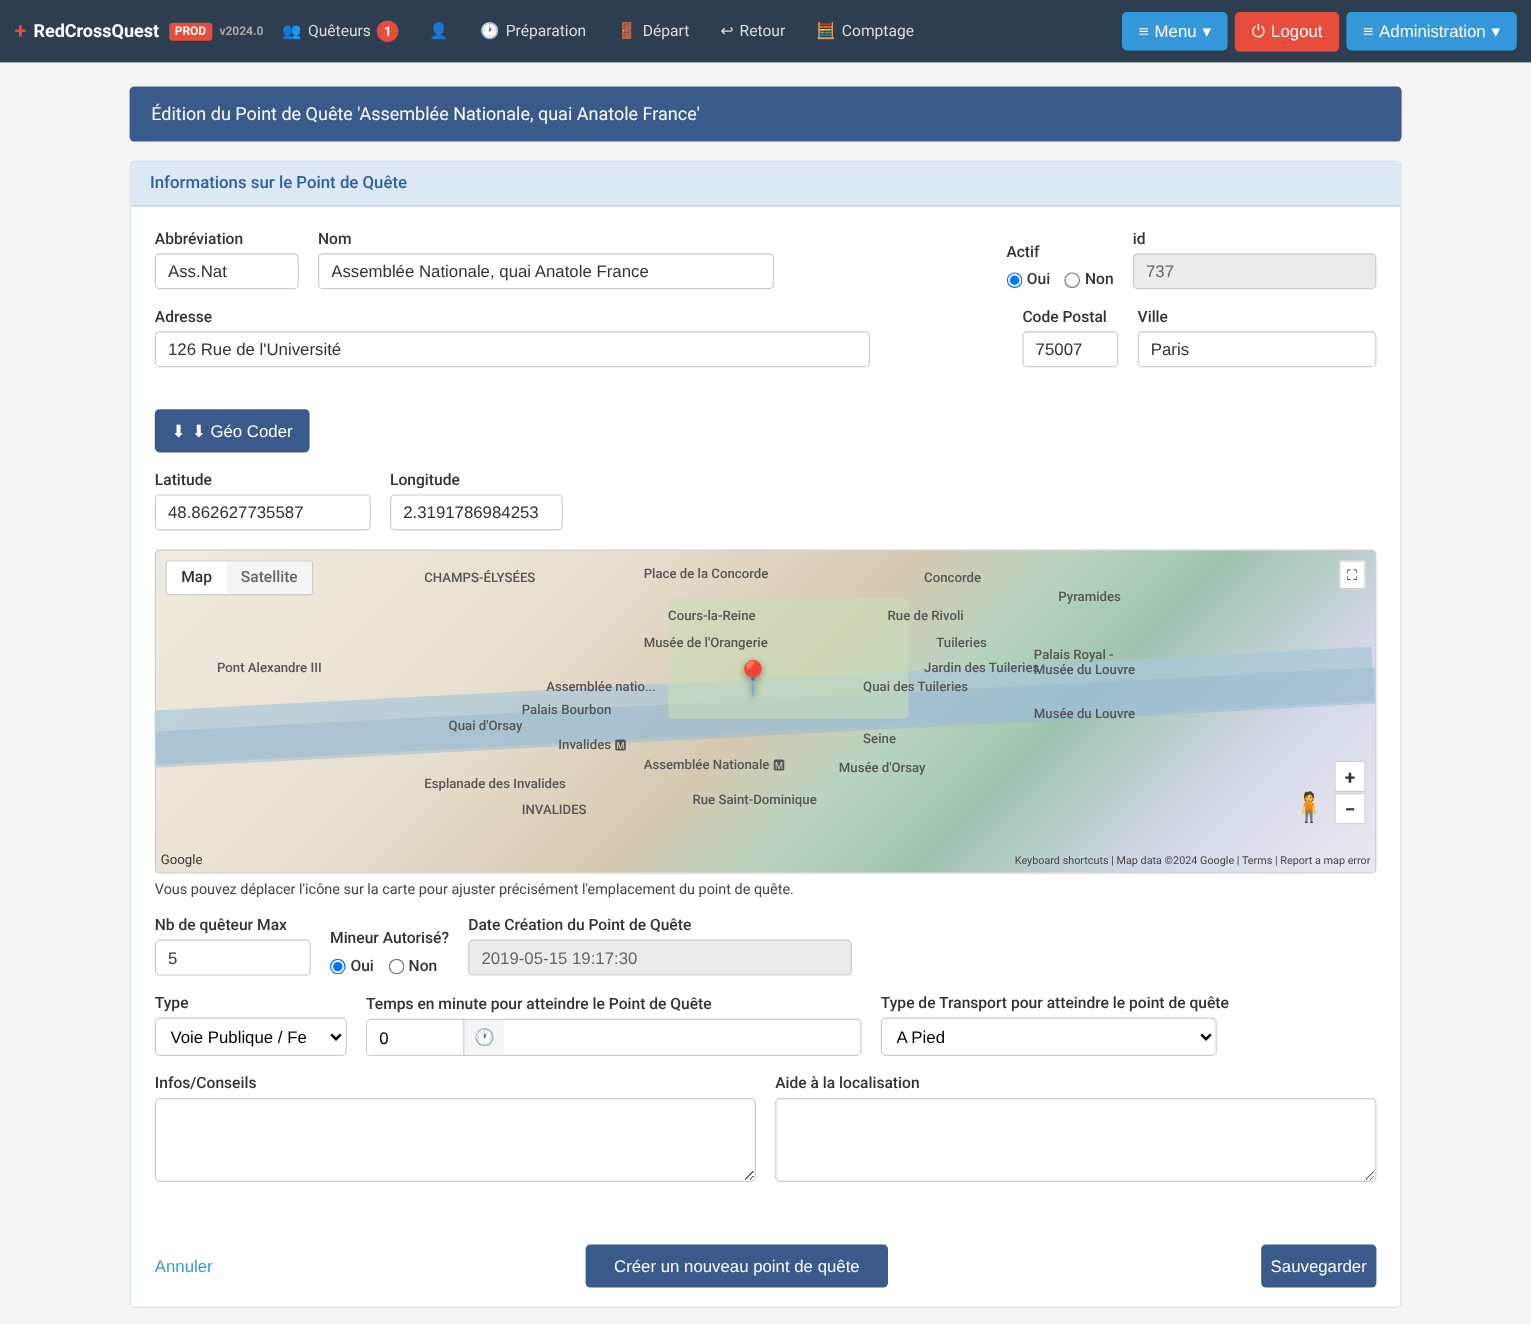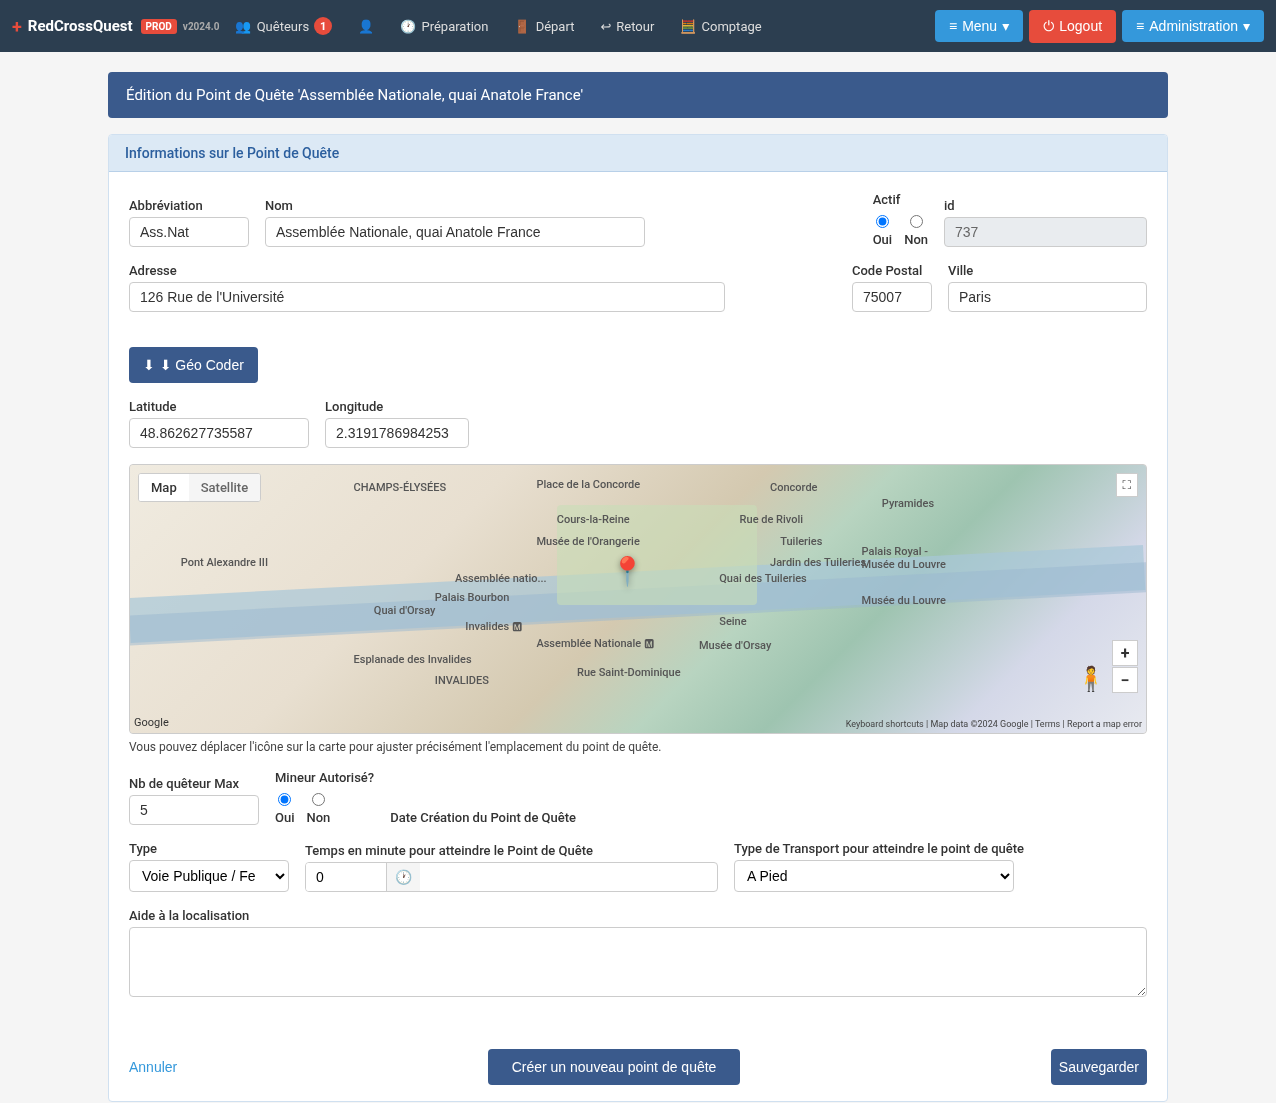--- a/index.html
+++ b/index.html
@@ -34,21 +34,21 @@
     .form-row { display: flex; gap: 16px; margin-bottom: 16px; flex-wrap: wrap; align-items: flex-end; }
     .form-group { display: flex; flex-direction: column; gap: 4px; }
     .form-group label { font-size: 13px; font-weight: 500; color: #333; }
     .form-control { border: 1px solid #ccc; border-radius: 4px; padding: 6px 10px; font-size: 14px; color: #333; background: #fff; }
     .form-control[readonly], .form-control[disabled] { background: #e9ecef; color: #666; }
     .form-control-sm { width: 120px; }
     .input-readonly { background: #e9ecef; }
 
     
     .radio-group { display: flex; align-items: center; gap: 12px; margin-top: 4px; }
-    .radio-label { display: flex; align-items: center; gap: 4px; cursor: pointer; font-size: 14px; flex-direction: column; }
+    .radio-label { display: flex; align-items: center; gap: 4px; cursor: pointer; font-size: 14px; }
     .radio-label input { cursor: pointer; }
 
     
     .btn-geo { background: #3a5a8c; color: #fff; border: none; padding: 8px 14px; border-radius: 4px; cursor: pointer; font-size: 14px; display: flex; align-items: center; gap: 5px; white-space: nowrap; height: 36px; }
 
     
     .map-container { width: 100%; height: 270px; background: #e8e0d8; border: 1px solid #ccc; border-radius: 4px; position: relative; overflow: hidden; margin-bottom: 6px; }
     .map-inner { width: 100%; height: 100%; position: relative; }
     .map-bg { width: 100%; height: 100%; background: linear-gradient(135deg, #f0ebe0 0%, #e8dfd0 30%, #d4c9b0 50%, #b8d4c0 60%, #9ec4b0 70%, #d4d8e8 85%, #e8eaf0 100%); position: relative; }
     .map-water { background: #a8c8d8; position: absolute; width: 100%; height: 45px; top: 48%; transform: rotate(-3deg) translateY(-50%); opacity: 0.7; }
@@ -285,20 +285,21 @@
               <span>Oui</span>
             </label>
             <label class="radio-label">
               <input type="radio" name="mineur" style="">
               <span>Non</span>
             </label>
           </div>
         </div>
         <div class="form-group" style="flex:1;">
           <label>Date Création du Point de Quête</label>
+          <input class="form-control input-readonly" style="width: 320px;" type="text" readonly="" value="2019-05-15 19:17:30">
         </div>
       </div>
 
       <div class="form-row">
         <div class="form-group">
           <label>Type</label>
           <select class="form-select" style="width:160px;">
             <option>Voie Publique / Fe</option>
             <option>Église</option>
             <option>Marché</option>
@@ -318,20 +319,24 @@
             <option>A Pied</option>
             <option>Vélo</option>
             <option>Voiture</option>
             <option>Transport en commun</option>
           </select>
         </div>
       </div>
 
       <div class="form-row">
         <div class="form-group" style="flex:1;">
+          <label>Infos/Conseils</label>
+          <textarea class="form-textarea" style=""></textarea>
+        </div>
+        <div class="form-group" style="flex:1;">
           <label>Aide à la localisation</label>
           <textarea class="form-textarea" style=""></textarea>
         </div>
       </div>
 
     </div>
 
     <div class="action-row">
       <button class="btn-annuler">Annuler</button>
       <button class="btn-create">Créer un nouveau point de quête</button>

